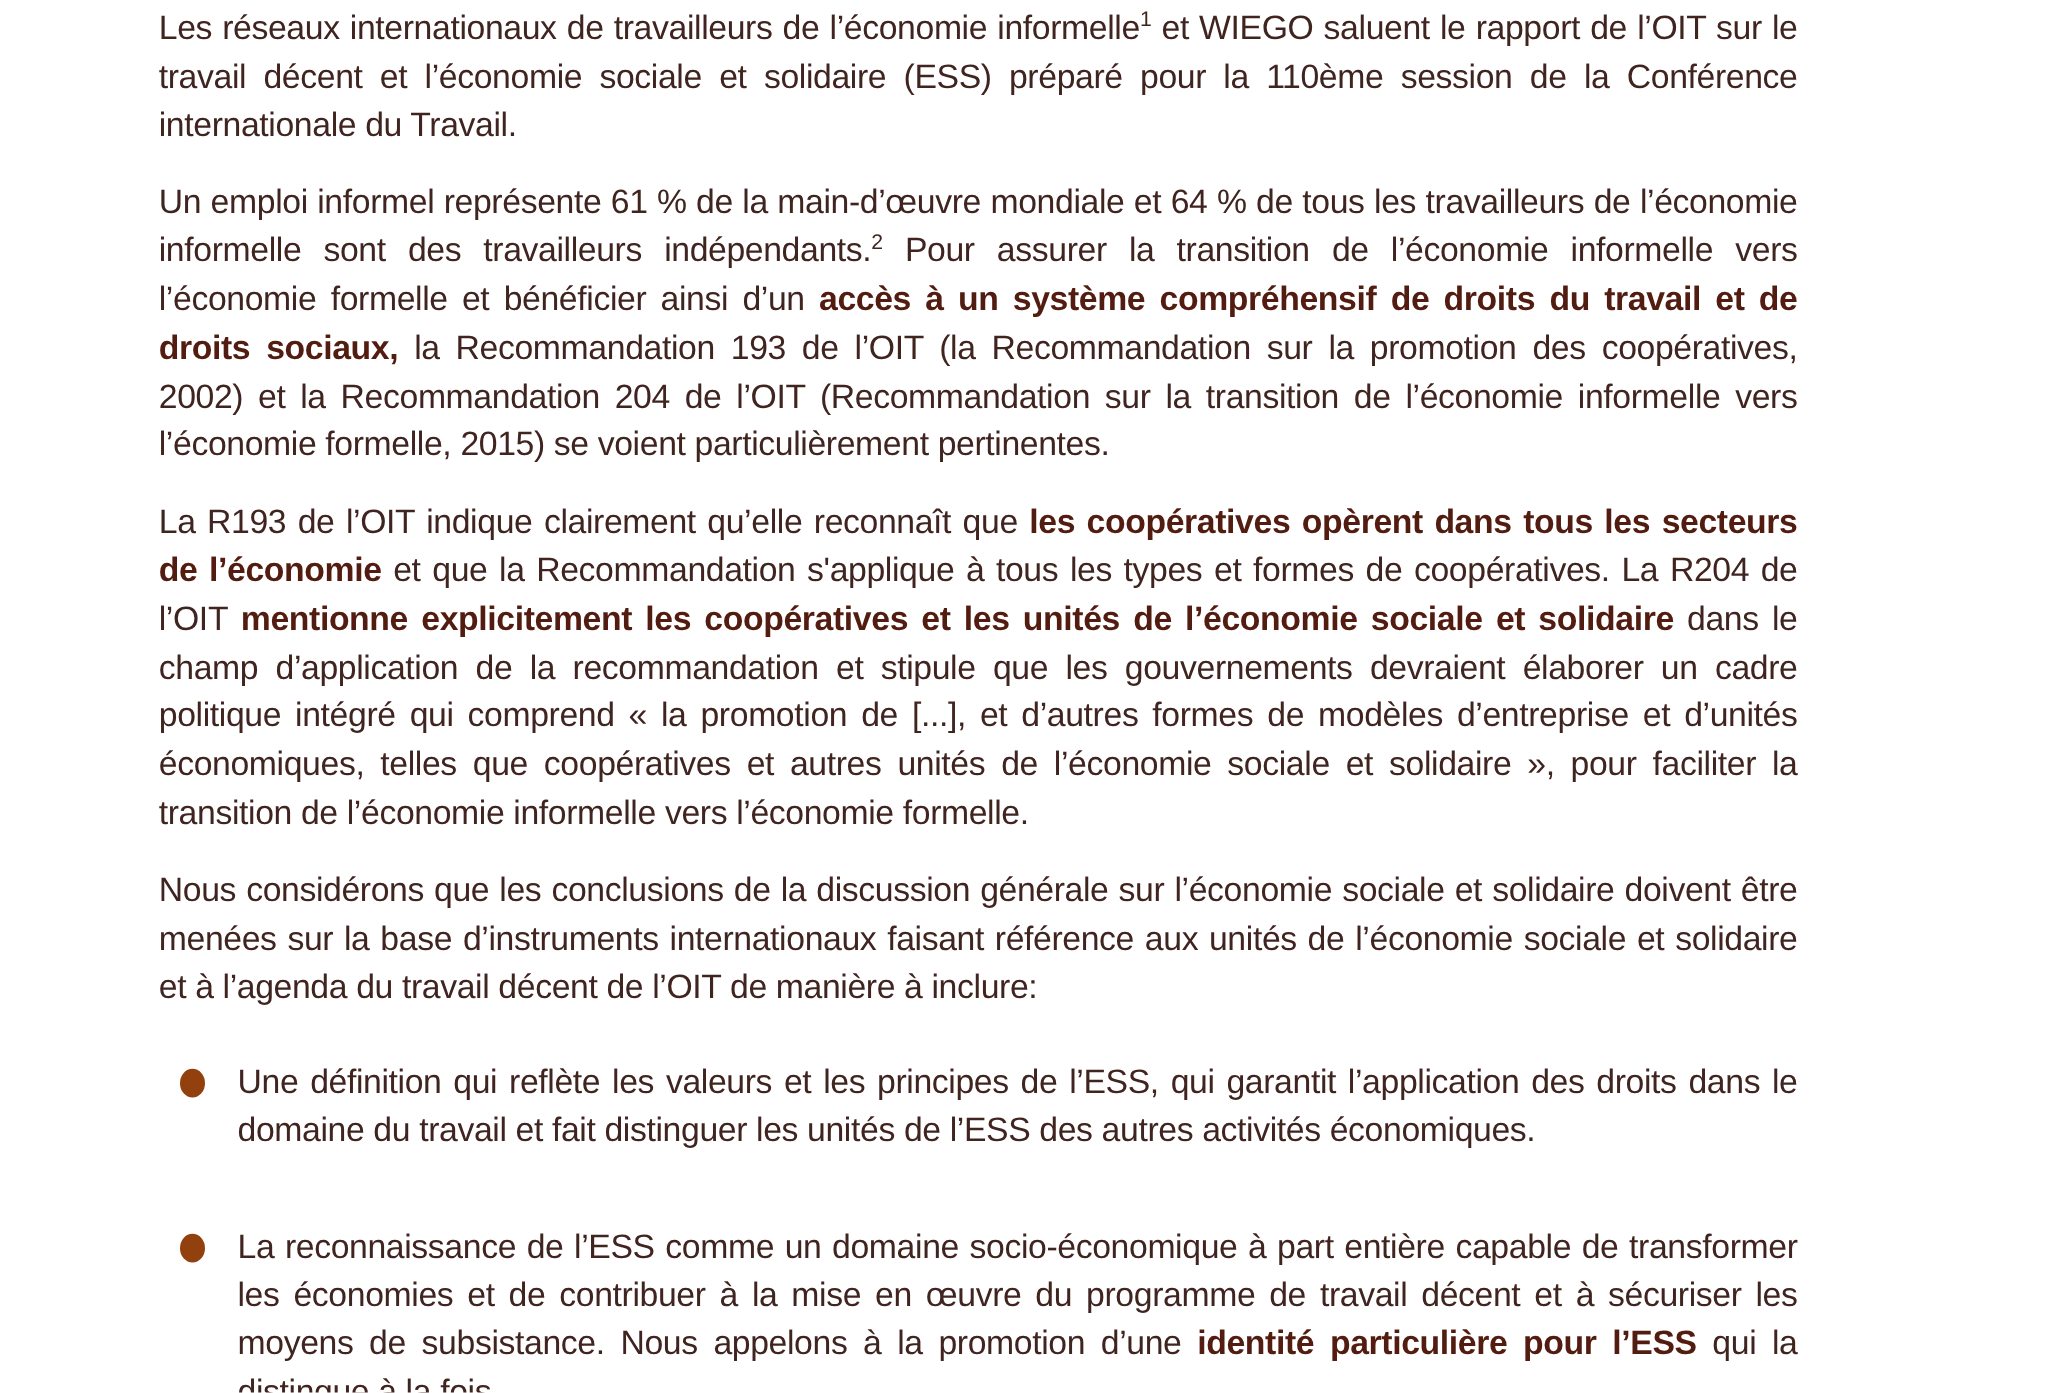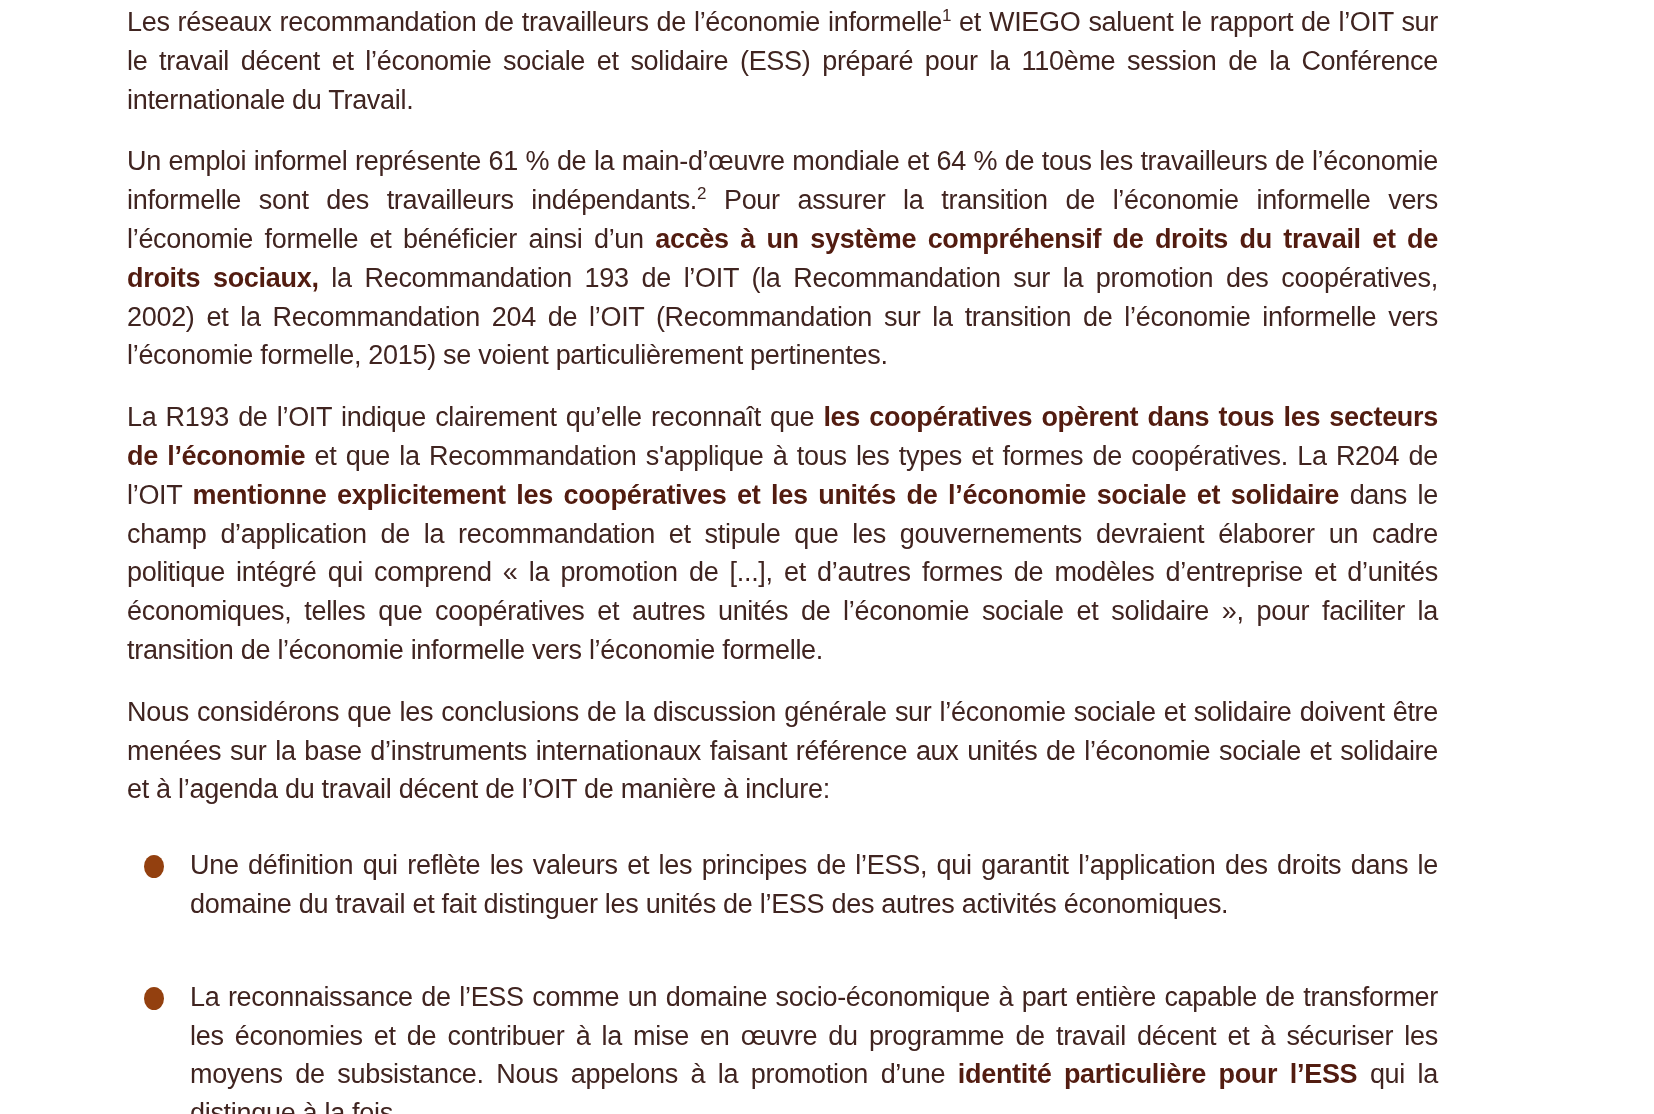--- a/index.html
+++ b/index.html
@@ -59,21 +59,21 @@
     height: 23px;
     border-radius: 50%;
     background: var(--bullet-color, #93400f);
   }
 </style>
 </head>
 <body>
 
 <div class="page">
   <div class="doc-body">
-      <p class="para"><span class="text-run">Les réseaux recommandation de travailleurs de l’économie informelle</span><sup class="footnote-ref">1</sup><span class="text-run"> et WIEGO saluent le rapport de l’OIT sur le travail décent et l’économie sociale et solidaire (ESS) préparé pour la 110ème session de la Conférence internationale du Travail.</span></p>
+      <p class="para"><span class="text-run">Les réseaux internationaux de travailleurs de l’économie informelle</span><sup class="footnote-ref">1</sup><span class="text-run"> et WIEGO saluent le rapport de l’OIT sur le travail décent et l’économie sociale et solidaire (ESS) préparé pour la 110ème session de la Conférence internationale du Travail.</span></p>
       <p class="para"><span class="text-run">Un emploi informel représente 61 % de la main-d’œuvre mondiale et 64 % de tous les travailleurs de l’économie informelle sont des travailleurs indépendants.</span><sup class="footnote-ref">2</sup><span class="text-run"> Pour assurer la transition de l’économie informelle vers l’économie formelle et bénéficier ainsi d’un </span><span class="bold-run">accès à un système compréhensif de droits du travail et de droits sociaux,</span><span class="text-run"> la Recommandation 193 de l’OIT (la Recommandation sur la promotion des coopératives, 2002) et la Recommandation 204 de l’OIT (Recommandation sur la transition de l’économie informelle vers l’économie formelle, 2015) se voient particulièrement pertinentes.</span></p>
       <p class="para"><span class="text-run">La R193 de l’OIT indique clairement qu’elle reconnaît que </span><span class="bold-run">les coopératives opèrent dans tous les secteurs de l’économie</span><span class="text-run"> et que la Recommandation s'applique à tous les types et formes de coopératives. La R204 de l’OIT </span><span class="bold-run">mentionne explicitement les coopératives et les unités de l’économie sociale et solidaire</span><span class="text-run"> dans le champ d’application de la recommandation et stipule que les gouvernements devraient élaborer un cadre politique intégré qui comprend « la promotion de [...], et d’autres formes de modèles d’entreprise et d’unités économiques, telles que coopératives et autres unités de l’économie sociale et solidaire », pour faciliter la transition de l’économie informelle vers l’économie formelle.</span></p>
       <p class="para"><span class="text-run">Nous considérons que les conclusions de la discussion générale sur l’économie sociale et solidaire doivent être menées sur la base d’instruments internationaux faisant référence aux unités de l’économie sociale et solidaire et à l’agenda du travail décent de l’OIT de manière à inclure:</span></p>
       <ul class="bullet-list">
         <li class="bullet-item"><span class="bullet-dot"></span><span class="text-run">Une définition qui reflète les valeurs et les principes de l’ESS, qui garantit l’application des droits dans le domaine du travail et fait distinguer les unités de l’ESS des autres activités économiques.</span></li>
         <li class="bullet-item"><span class="bullet-dot"></span><span class="text-run">La reconnaissance de l’ESS comme un domaine socio-économique à part entière capable de transformer les économies et de contribuer à la mise en œuvre du programme de travail décent et à sécuriser les moyens de subsistance. Nous appelons à la promotion d’une </span><span class="bold-run">identité particulière pour l’ESS</span><span class="text-run"> qui la distingue à la fois</span></li>
       </ul>
     </div>
 </div>
 

